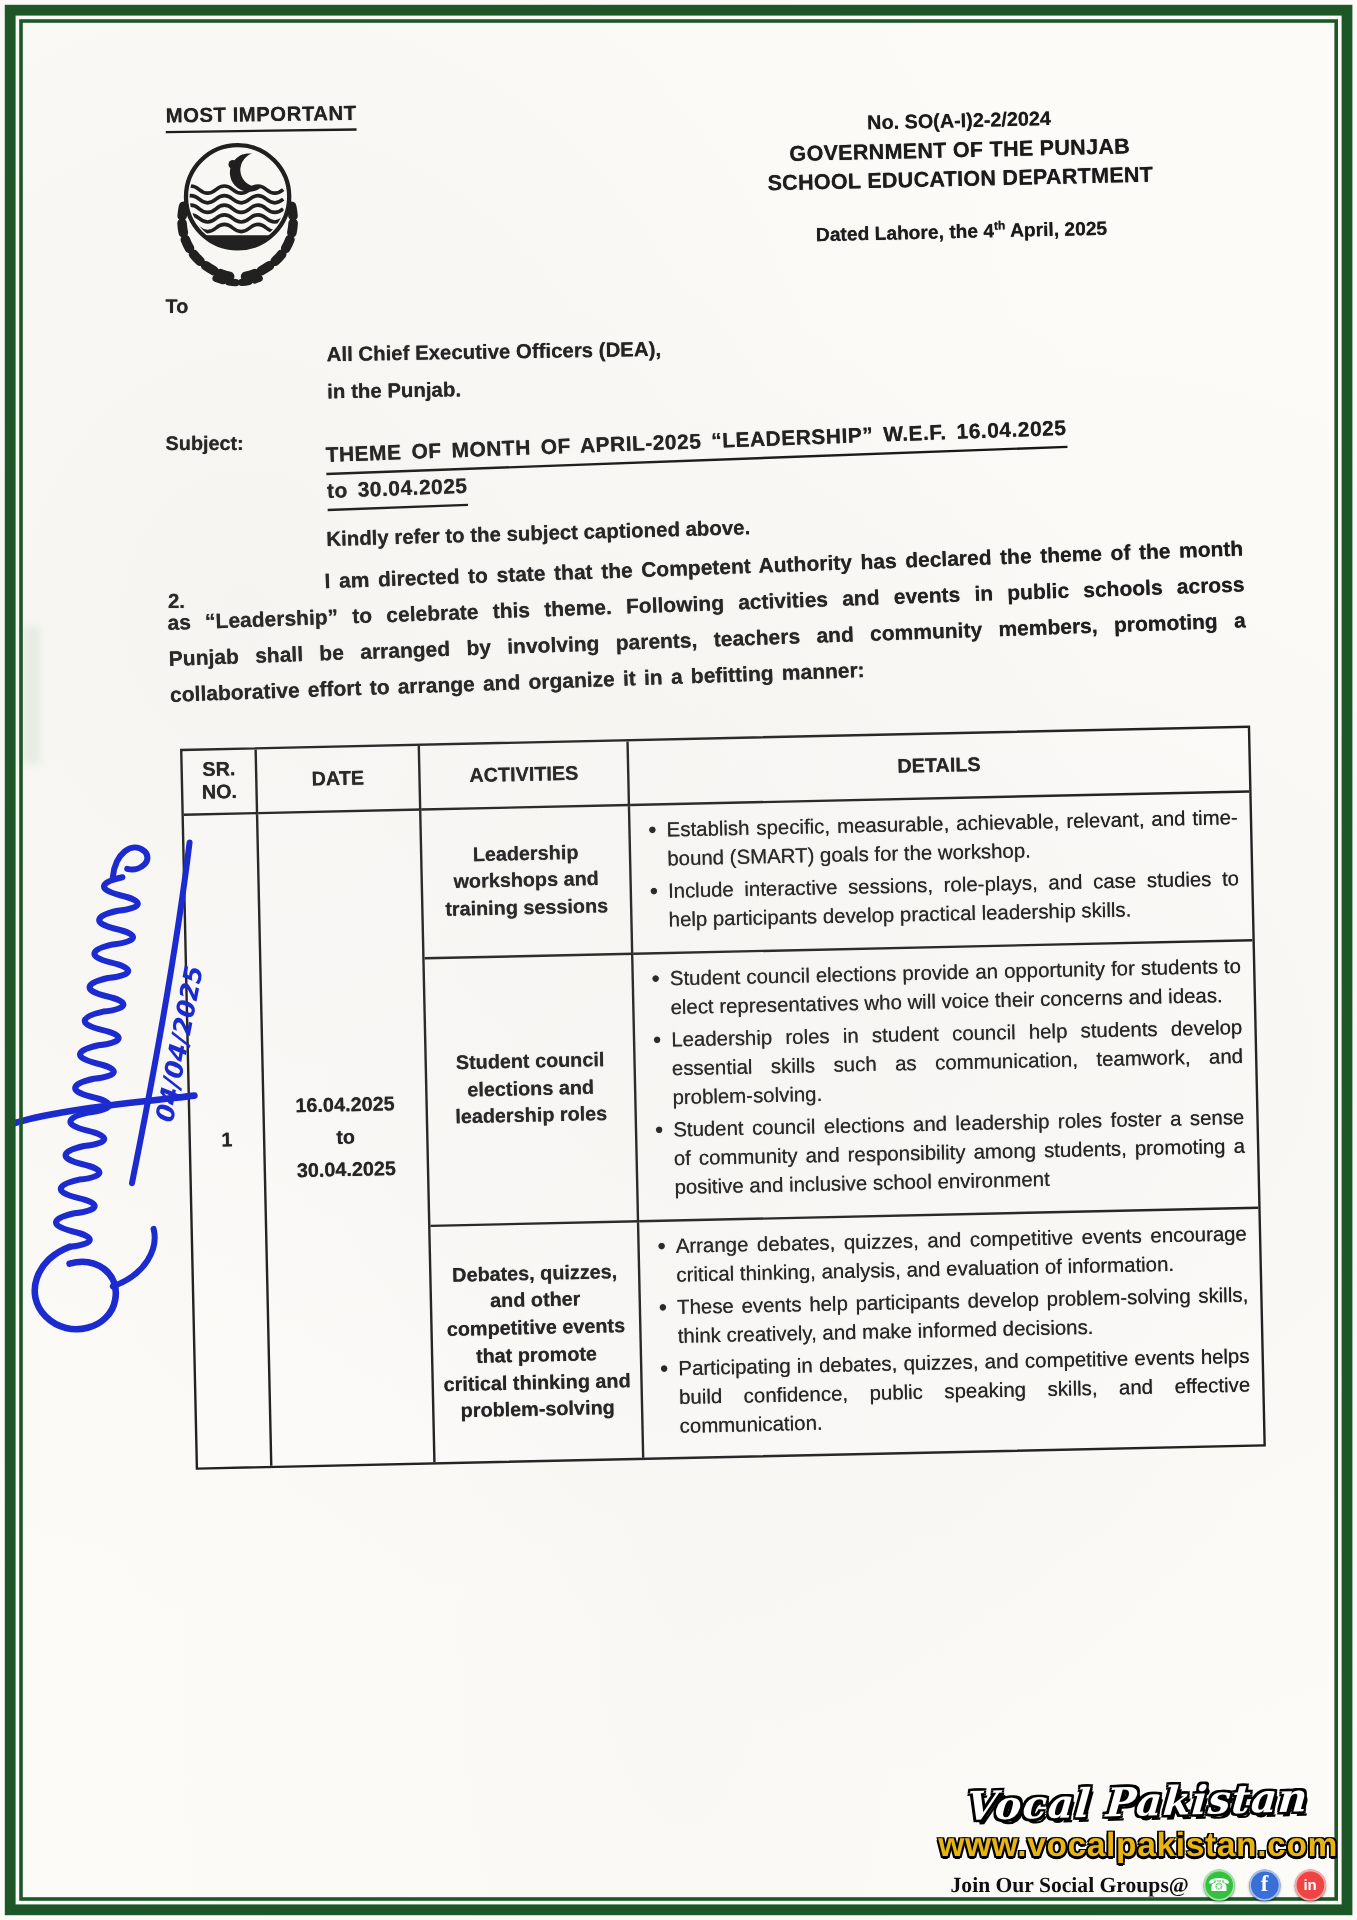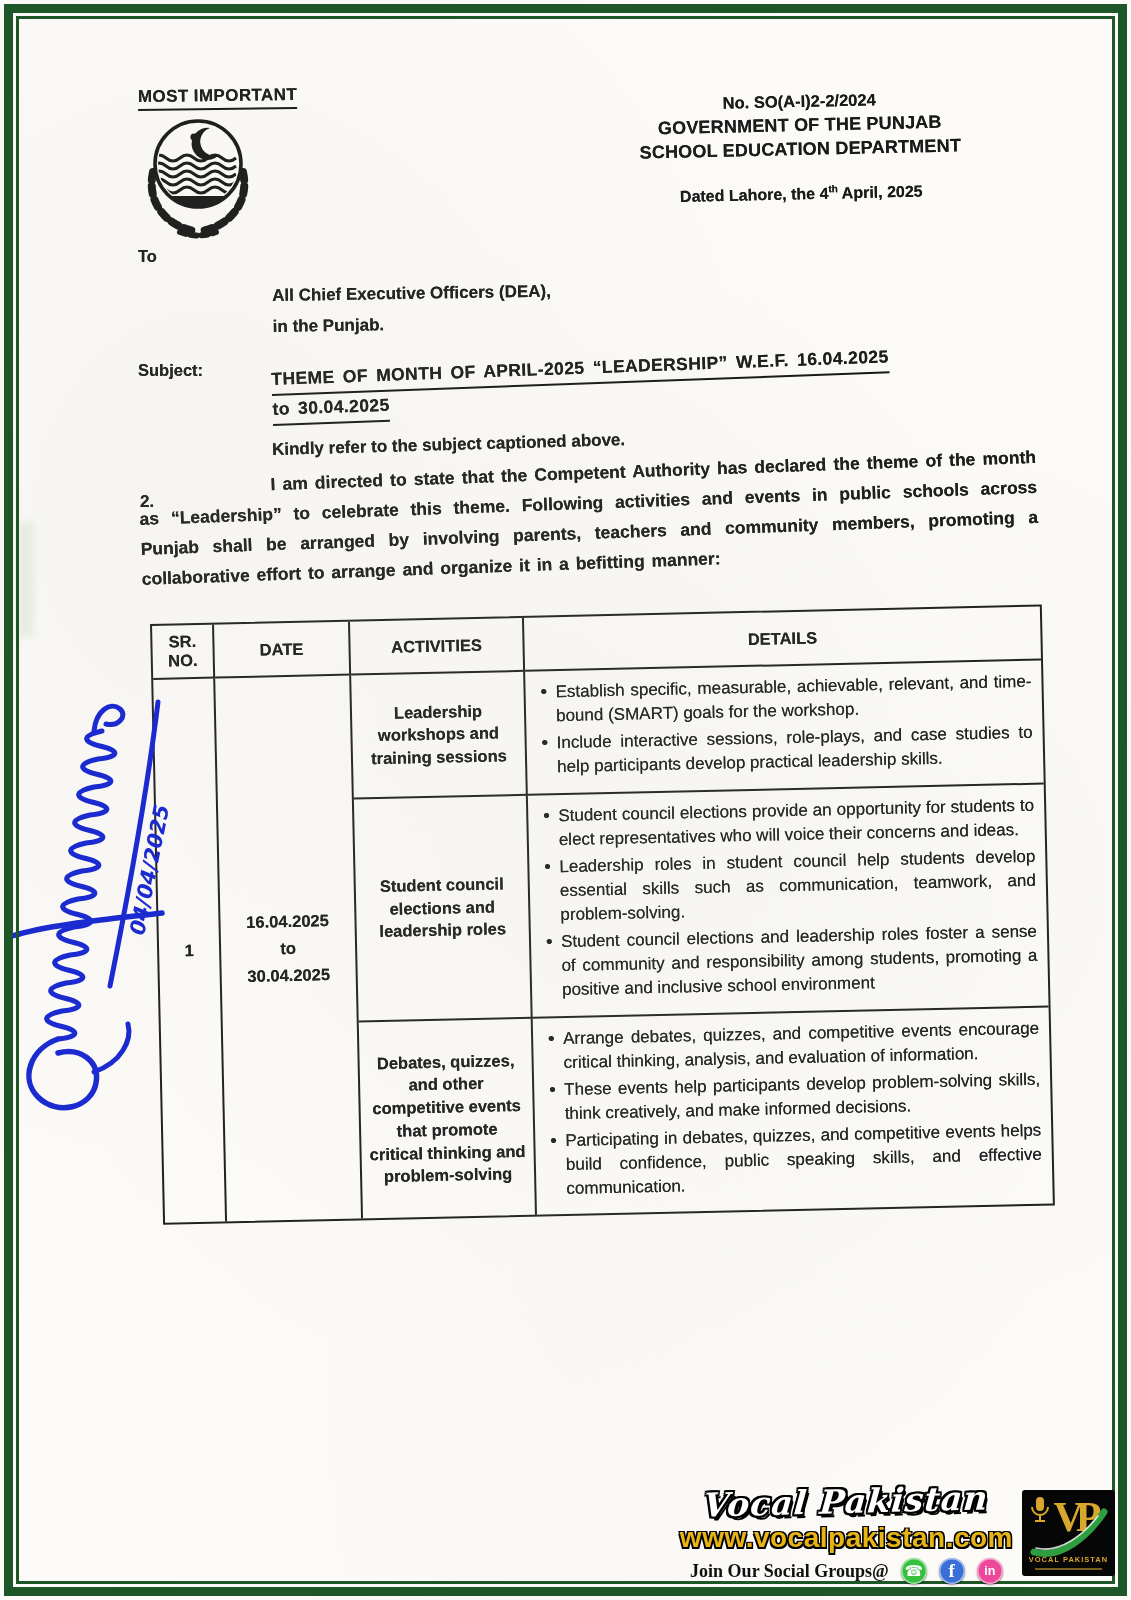--- a/index.html
+++ b/index.html
@@ -80,21 +80,21 @@
   .website{font-size:28px;font-weight:800;color:#e8b412;letter-spacing:.5px;white-space:nowrap;
          text-shadow:-1.5px -1.5px 0 #000,1.5px -1.5px 0 #000,-1.5px 1.5px 0 #000,1.5px 1.5px 0 #000,
                      0 2px 0 #000;}
   .social-row{display:flex;align-items:center;gap:12px;margin-top:3px;}
   .social-label{font-family:"Liberation Serif",serif;font-weight:700;font-size:18px;color:#101010;
          white-space:nowrap;}
   .sicon{width:26px;height:26px;border-radius:50%;display:flex;align-items:center;justify-content:center;
          color:#fff;box-shadow:inset 0 0 0 1.5px rgba(255,255,255,.55),0 1px 2px rgba(0,0,0,.45);}
   .wa{background:#35c03f;font-size:15px;}
   .fb{background:#3a6fd8;font-family:"Liberation Serif",serif;font-weight:700;font-size:19px;}
-  .li{background:#ec4899;font-weight:700;font-size:12.5px;font-family:"Liberation Sans",sans-serif;}
+  .li{background:#ef4444;font-weight:700;font-size:12.5px;font-family:"Liberation Sans",sans-serif;}
   .vp-box{width:93px;height:86px;background:#060606;border-radius:3px;position:relative;overflow:hidden;
          display:flex;flex-direction:column;align-items:center;justify-content:flex-start;}
   .vp-mono{font-family:"Liberation Serif",serif;font-weight:700;font-size:42px;line-height:1;
          color:#d9a62e;letter-spacing:-8px;margin-top:6px;margin-left:10px;z-index:2;}
   .vp-swoosh{position:absolute;left:0;top:0;z-index:3;}
   .vp-mic{position:absolute;left:7px;top:6px;z-index:2;}
   .vp-caption{position:absolute;bottom:12px;width:100%;text-align:center;color:#d9a62e;
          font-size:7.5px;font-weight:700;letter-spacing:1px;z-index:2;}
   .vp-line{position:absolute;bottom:6px;left:14%;width:72%;height:2.5px;background:#d9a62e;
          opacity:.55;z-index:2;}
@@ -225,29 +225,14 @@
     <div class="f-text">
       <div class="brand">Vocal Pakistan</div>
       <div class="website">www.vocalpakistan.com</div>
       <div class="social-row">
         <span class="social-label">Join Our Social Groups@</span>
         <span class="sicon wa">☎</span>
         <span class="sicon fb">f</span>
         <span class="sicon li">in</span>
       </div>
     </div>
-    <div class="vp-box">
-      <svg class="vp-mic" width="22" height="30" viewBox="0 0 22 30">
-        <rect x="7" y="1" width="8" height="14" rx="4" fill="#d9a62e"></rect>
-        <path d="M3 11 a8 8 0 0 0 16 0" fill="none" stroke="#d9a62e" stroke-width="2"></path>
-        <line x1="11" y1="19" x2="11" y2="24" stroke="#d9a62e" stroke-width="2"></line>
-        <line x1="6" y1="25" x2="16" y2="25" stroke="#d9a62e" stroke-width="2"></line>
-      </svg>
-      <div class="vp-mono">VP</div>
-      <svg class="vp-swoosh" width="93" height="86" viewBox="0 0 93 86">
-        <path d="M12 62 C 38 70 66 46 82 22" fill="none" stroke="#2f9e41" stroke-width="7" stroke-linecap="round"></path>
-        <path d="M14 58 C 38 64 62 44 76 26" fill="none" stroke="#ffffff" stroke-width="1.6" stroke-linecap="round" opacity=".8"></path>
-      </svg>
-      <div class="vp-caption">VOCAL PAKISTAN</div>
-      <div class="vp-line"></div>
-    </div>
   </div>
 </div>
 
 </body></html>

